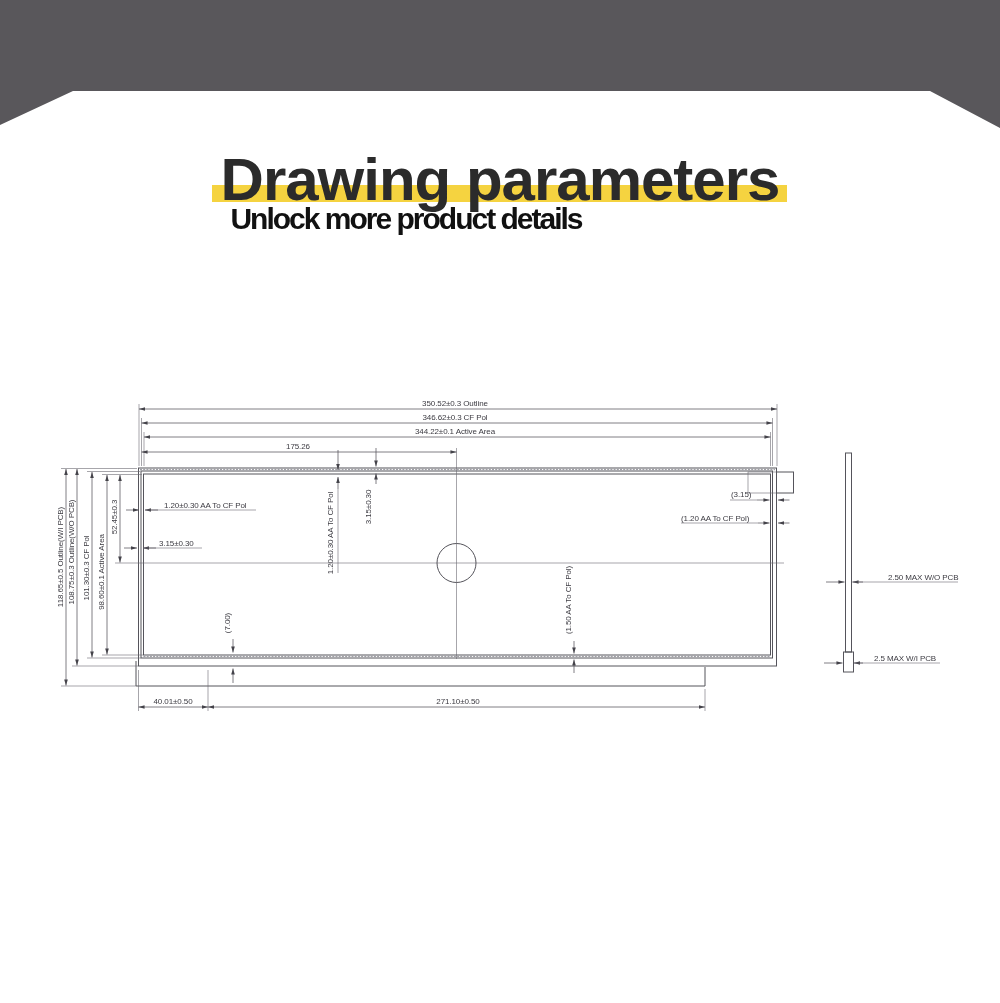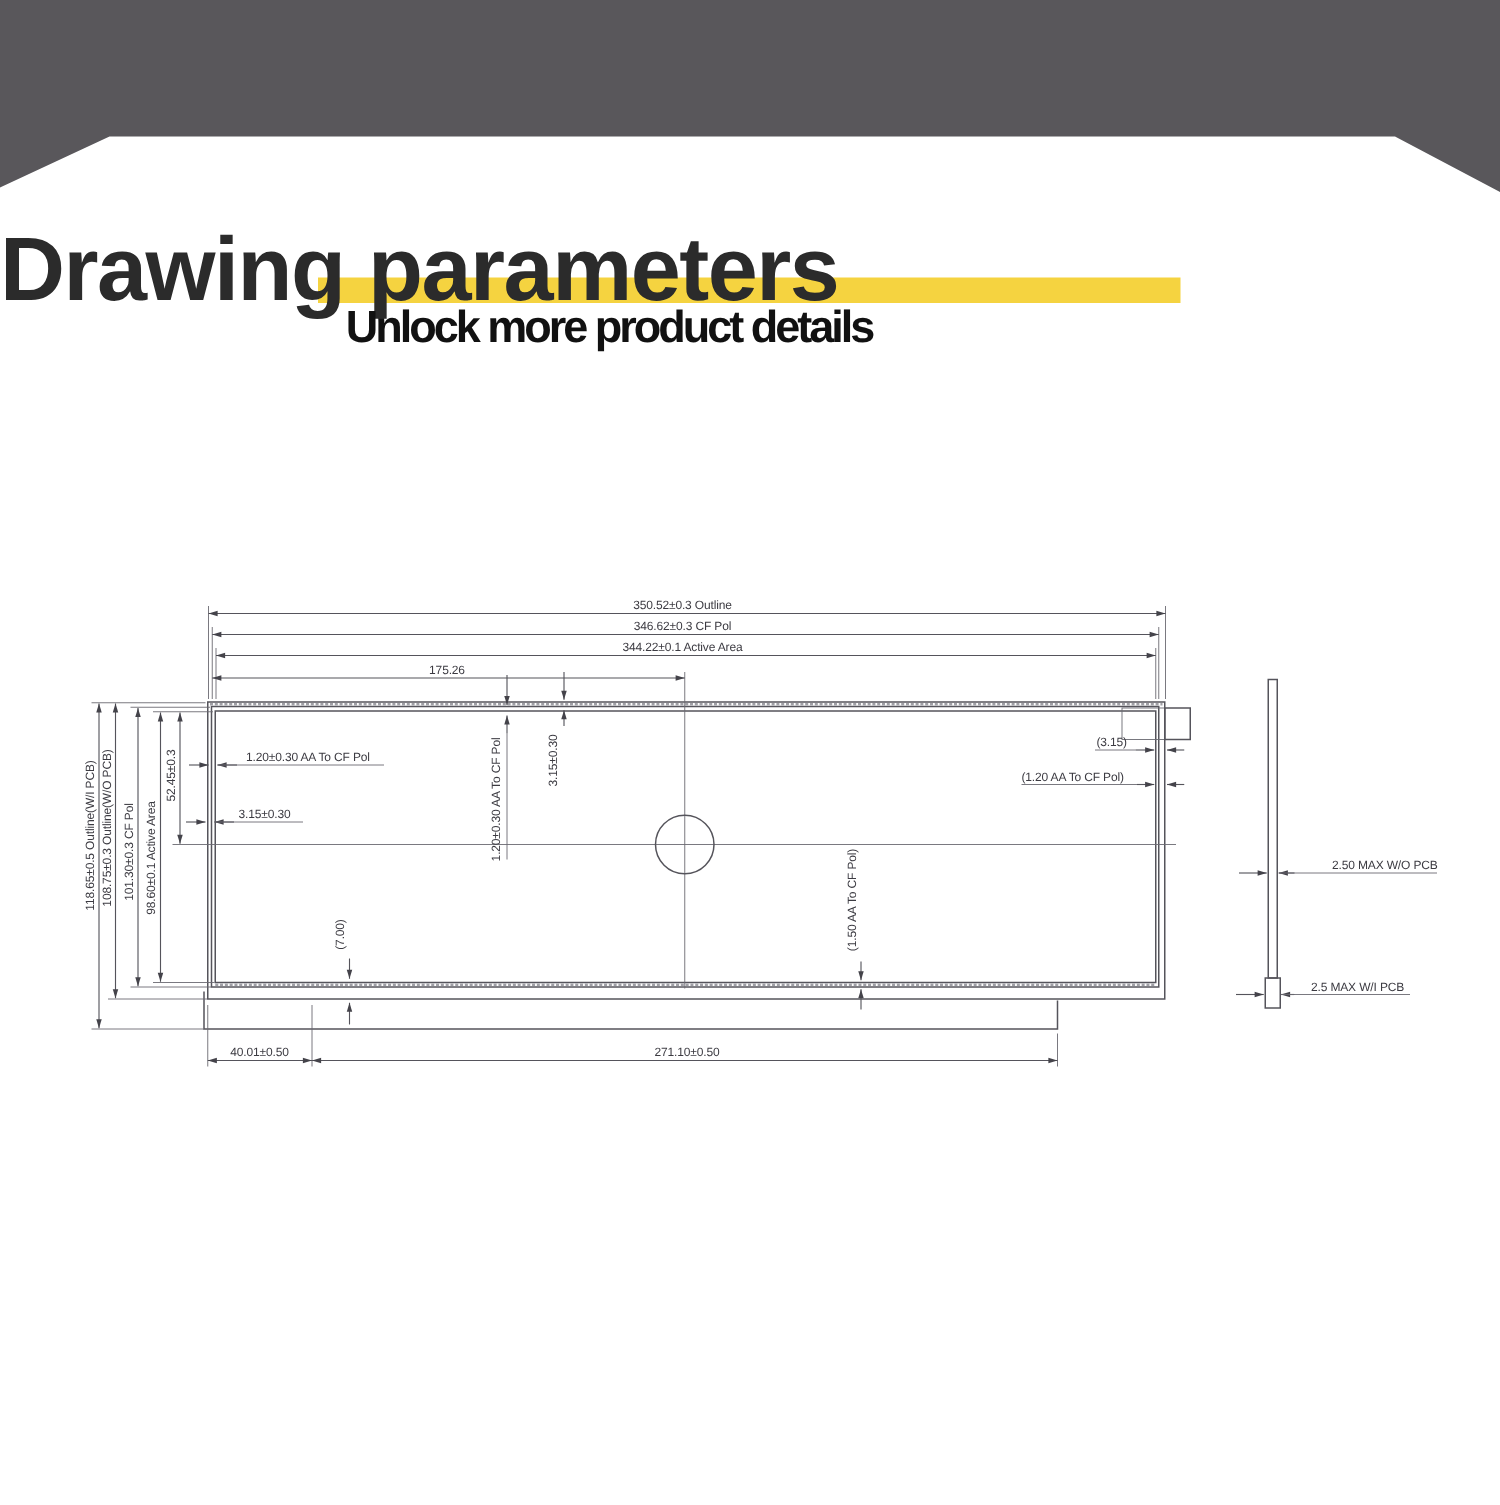--- a/index.html
+++ b/index.html
@@ -1,19 +1,19 @@
 <!DOCTYPE html>
 <html><head>
 <meta charset="utf-8">
 <style>
   html,body{margin:0;padding:0;background:#ffffff;}
   .page{position:relative;width:1000px;height:1003px;background:#fff;overflow:hidden;
         font-family:"Liberation Sans", sans-serif;}
   .banner-svg{position:absolute;left:0;top:0;z-index:1;}
-  .title-wrap{position:absolute;left:0;top:150px;width:1000px;z-index:3;}
+  .title-wrap{position:absolute;left:0;top:150px;width:1000px;text-align:center;z-index:3;}
   .title{display:inline-block;position:relative;font-size:60px;line-height:60px;font-weight:bold;
          color:#2b2b2b;letter-spacing:-1px;white-space:nowrap;}
   .hl{position:absolute;left:0;top:150px;width:1000px;height:0;z-index:2;}
   .hl-bar{position:absolute;left:212px;top:35px;width:575px;height:17px;background:#F5D340;}
   .subtitle-wrap{position:absolute;left:0;top:203px;width:812px;text-align:center;z-index:3;}
   .subtitle{display:inline-block;font-size:30px;line-height:32px;font-weight:bold;color:#111;
             letter-spacing:-2px;white-space:nowrap;}
   .drawing-svg{position:absolute;left:0;top:0;z-index:2;}
   .ln{stroke:#55545B;stroke-width:1;fill:none;}
   .dm{stroke:#55545B;stroke-width:.75;fill:none;}

